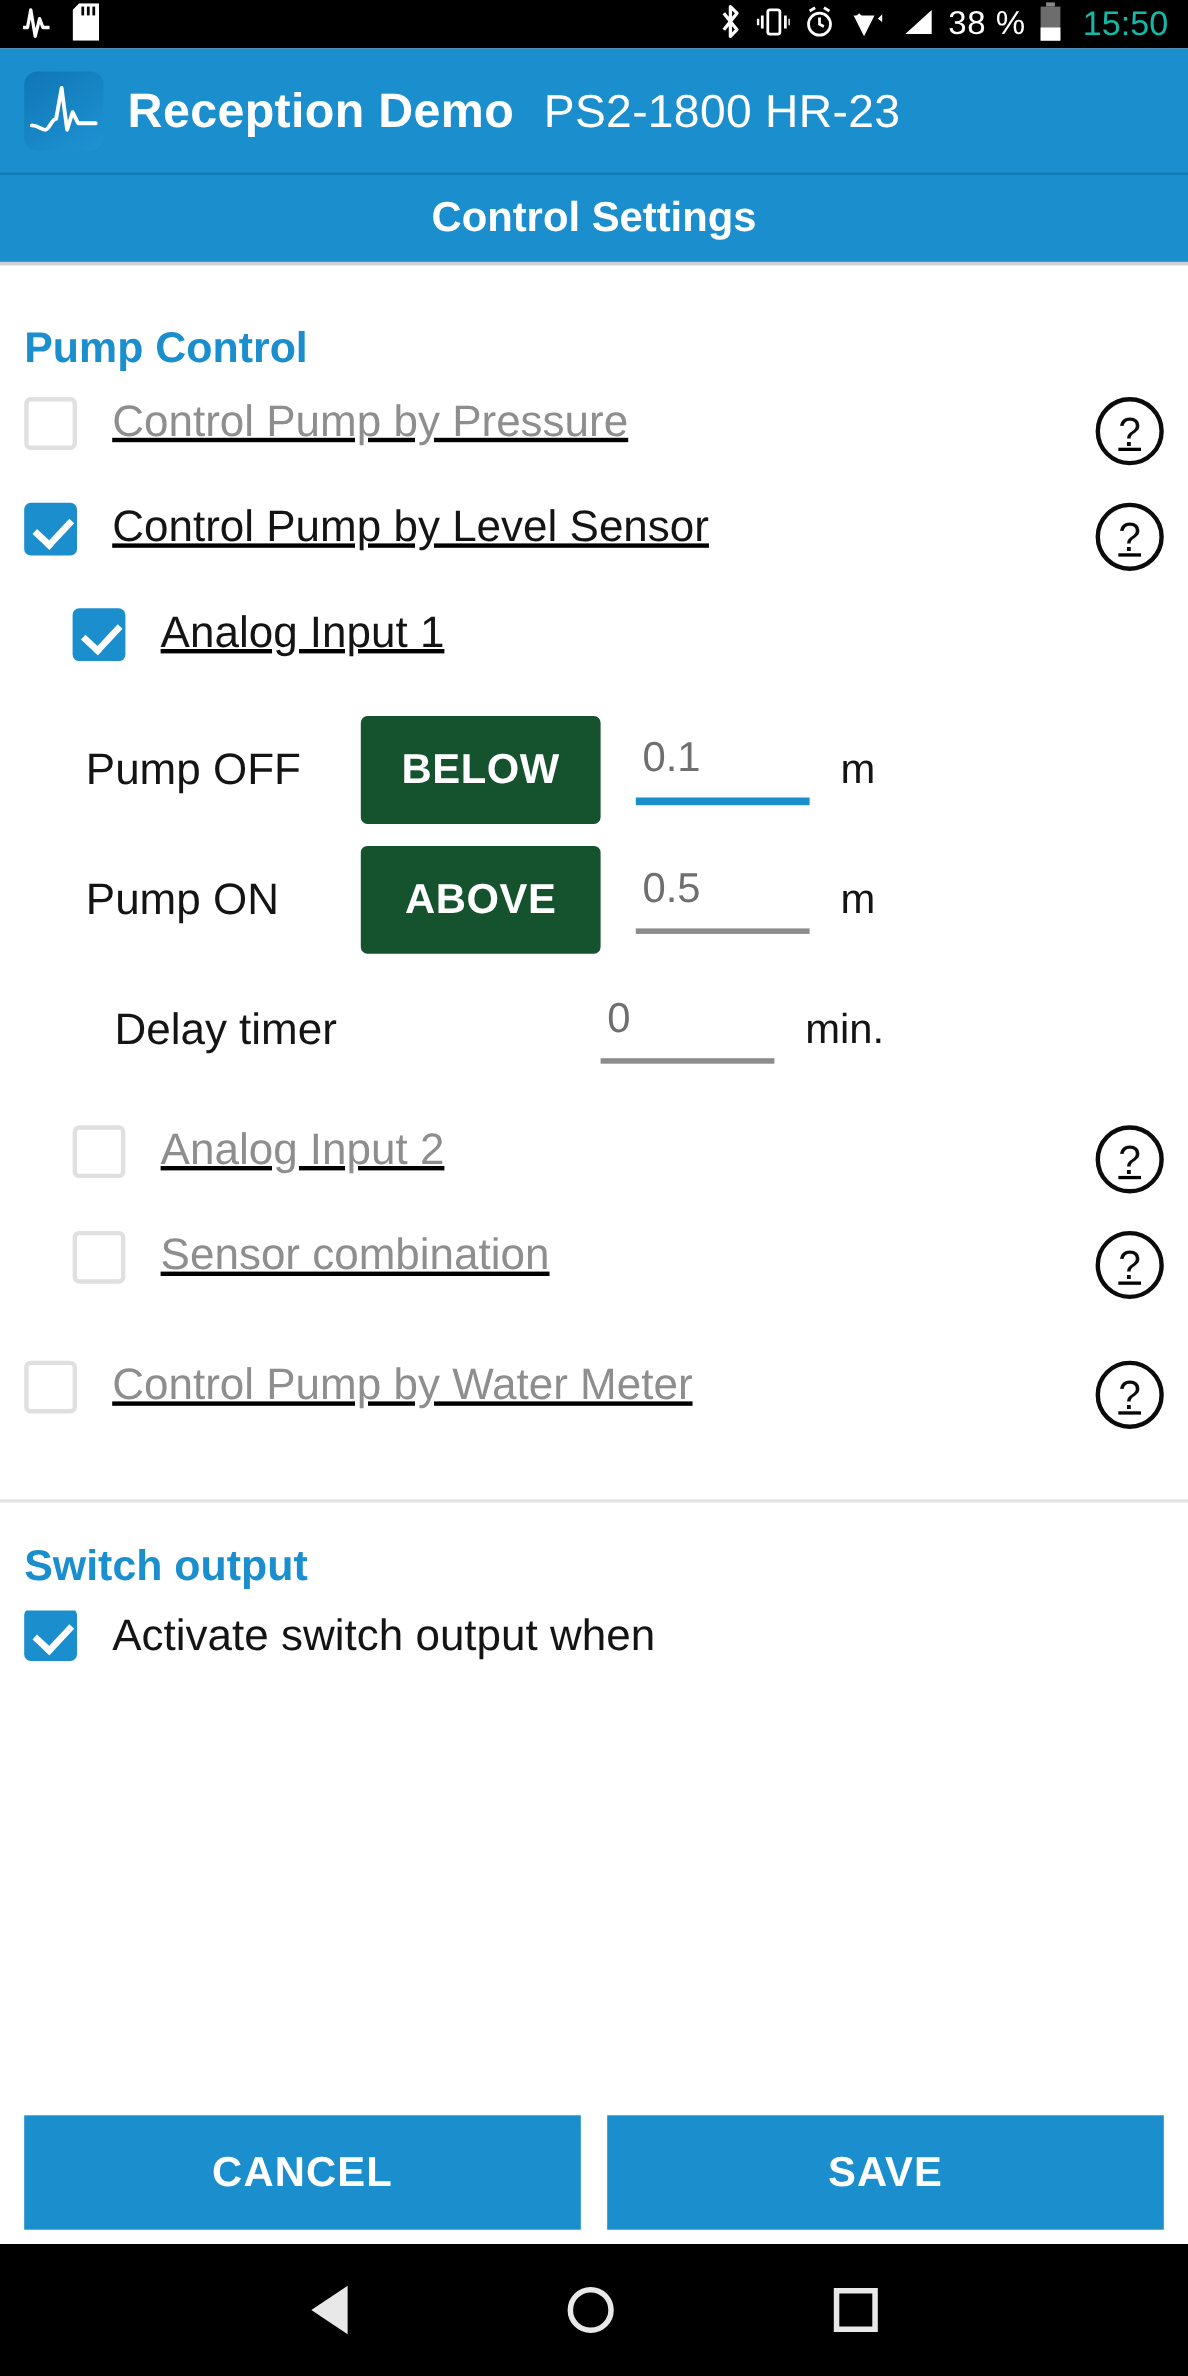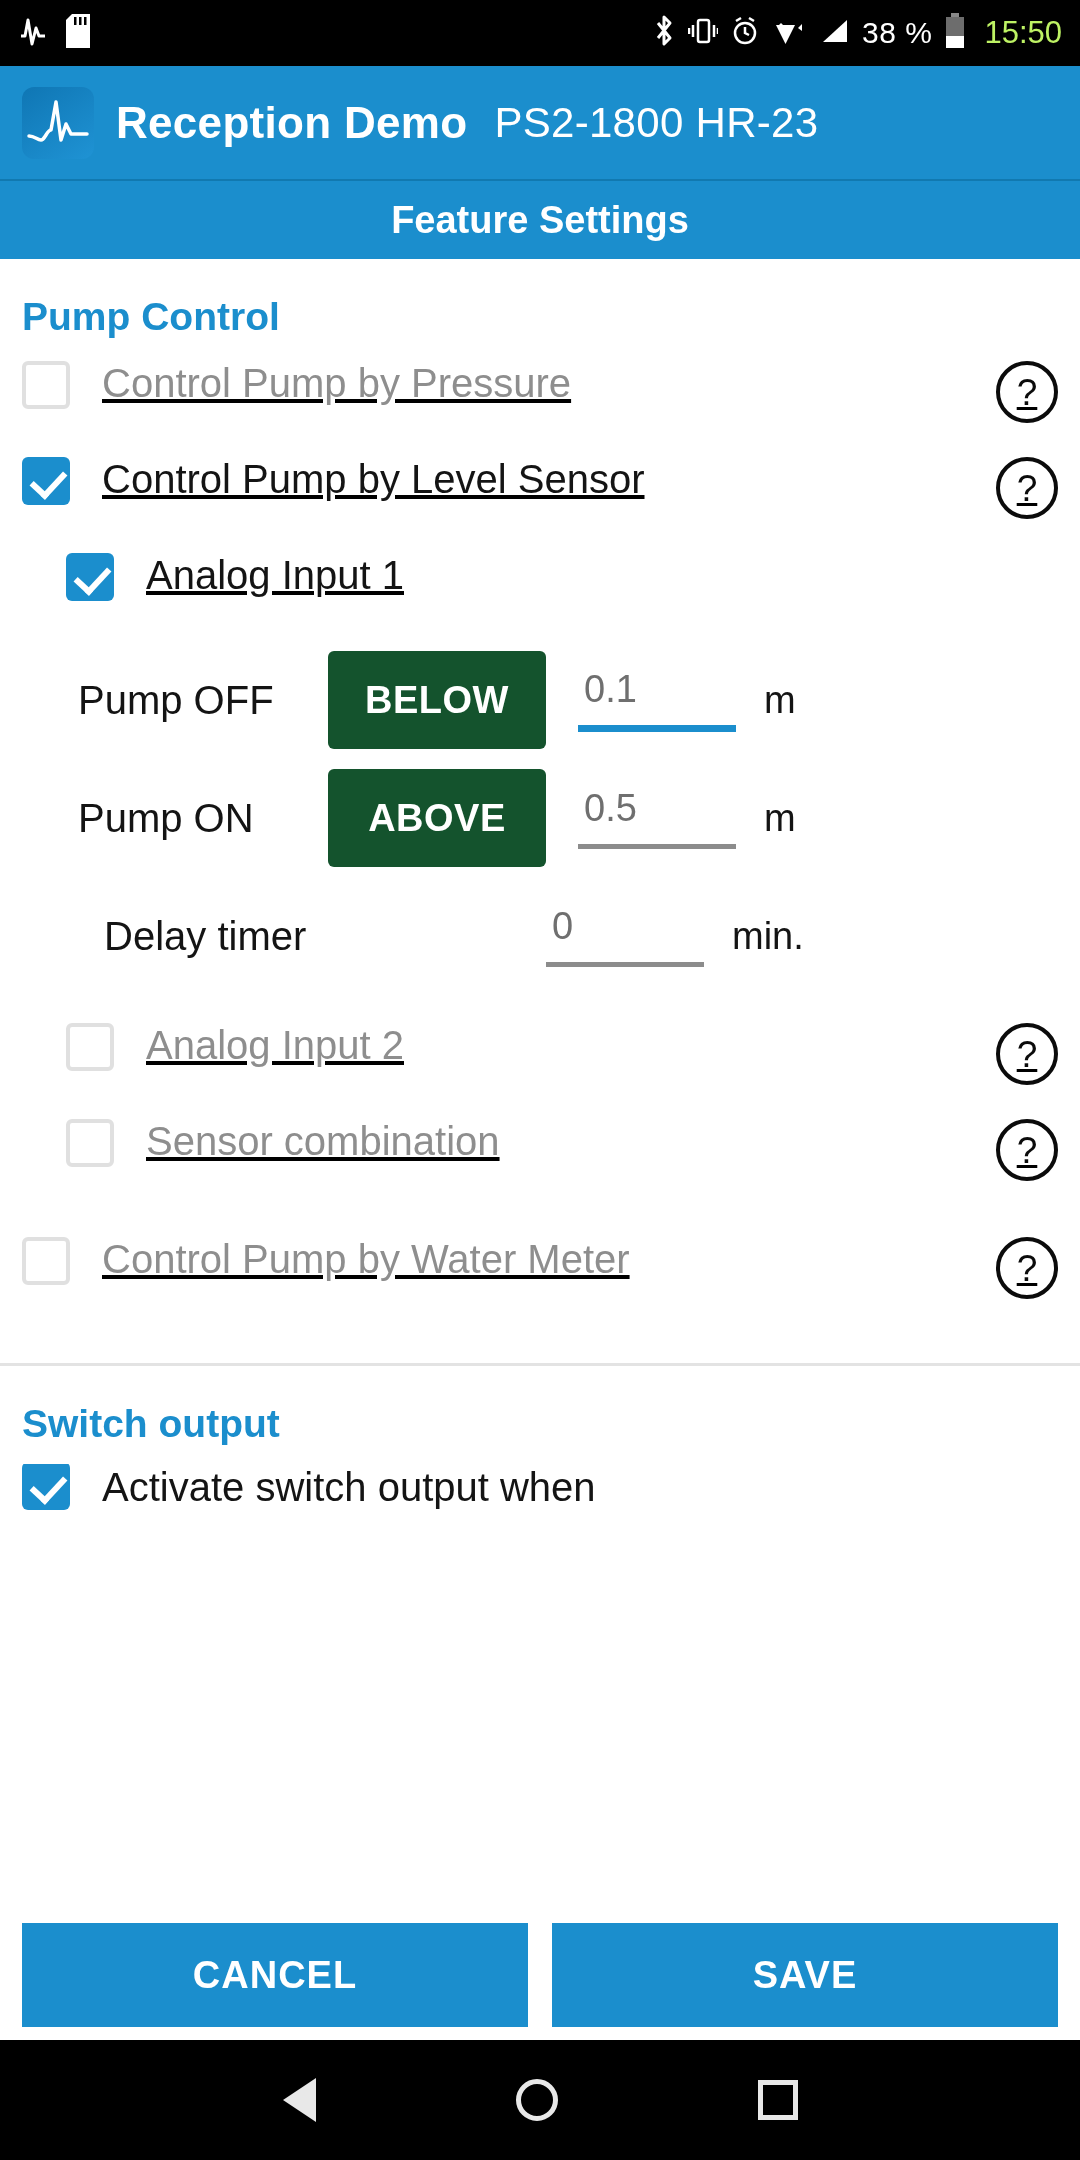--- a/index.html
+++ b/index.html
@@ -6,28 +6,28 @@
   html, body {
     width: 1080px; height: 2160px;
     background: #ffffff;
     font-family: "Liberation Sans", sans-serif;
     overflow: hidden;
   }
   .phone { position: relative; width: 1080px; height: 2160px; background: #fff; }
 
   
   .statusbar {
-    height: 66px; background: #000; color: #fff;
+    height: 44px; background: #000; color: #fff;
     display: flex; align-items: center; padding: 16px 18px;
   }
   .sb-left { display: flex; align-items: center; gap: 18px; }
   .sb-right { margin-left: auto; display: flex; align-items: center; gap: 13px; }
   .sb-icon { display: block; }
   .sb-text { font-size: 30px; color: #fff; letter-spacing: .5px; }
-  .sb-time { font-size: 31px; color: #bef264; margin-left: 6px; }
+  .sb-time { font-size: 31px; color: #14b8a6; margin-left: 6px; }
 
   
   .appbar {
     height: 115px; background: #1b8ecd;
     display: flex; align-items: center; padding: 0 22px;
     border-bottom: 2px solid #1179b0;
   }
   .app-logo {
     width: 72px; height: 72px; border-radius: 12px;
     background: linear-gradient(145deg,#0f76b4,#1f93d4);
@@ -227,21 +227,21 @@
     <div class="app-logo">
       <svg width="66" height="66" viewBox="0 0 66 66">
         <path d="M4 46 C10 46 12 50 16 50 C20 50 22 40 26 40 L31 12 L36 50 L41 34 L46 44 L62 44" stroke="#ffffff" stroke-width="3.5" fill="none" stroke-linejoin="round" stroke-linecap="round"></path>
       </svg>
     </div>
     <div class="app-title">Reception Demo</div>
     <div class="app-subtitle">PS2-1800 HR-23</div>
   </div>
 
   <div class="subheader">
-    <span>Feature Settings</span>
+    <span>Control Settings</span>
   </div>
 
   <div class="content">
 
     <div class="section-title">Pump Control</div>
 
     <div class="row" style="margin-top:22px">
       <span class="cb off"></span>
       <span class="cb-label dim">Control Pump by Pressure</span>
       <span class="help">?</span>

